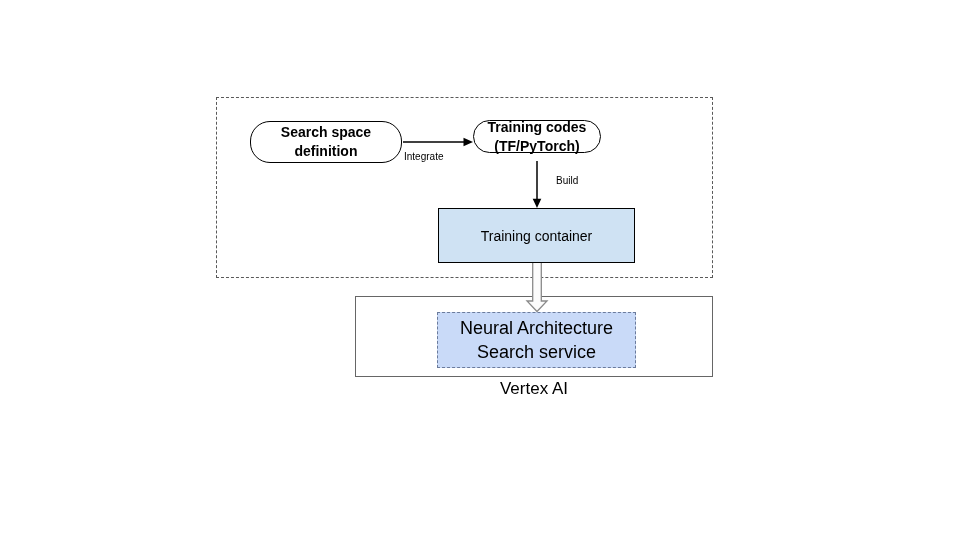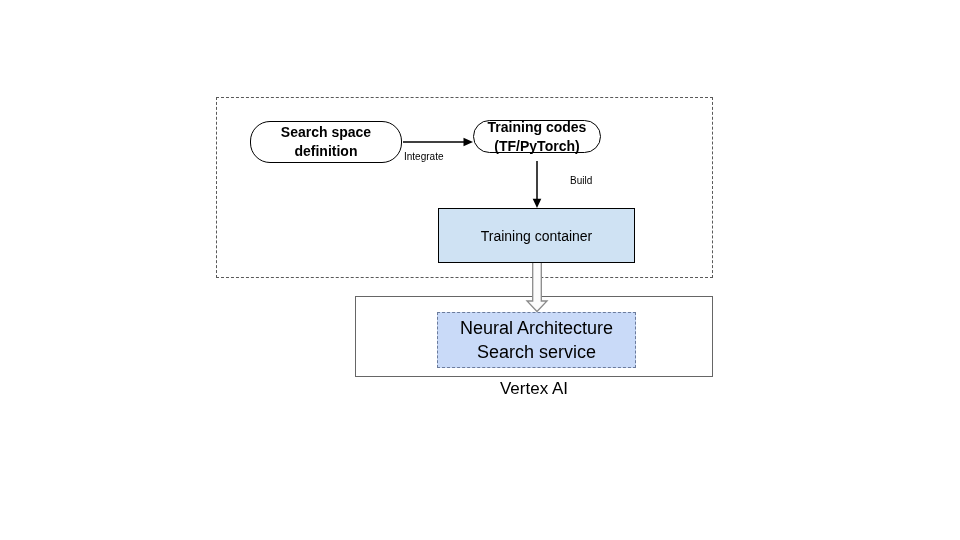--- a/index.html
+++ b/index.html
@@ -79,21 +79,21 @@
     text-align: center;
     white-space: pre-line;
     font-size: 18px;
     line-height: 24px;
     z-index: 2;
   }
 
   
   .edge-label { font-size: 10px; z-index: 4; white-space: nowrap; }
   .label-integrate { left: 404px; top: 151px; }
-  .label-build { left: 570px; top: 175px; }
+  .label-build { left: 556px; top: 175px; }
 
   .vertex-label {
     left: 355px; top: 379px;
     width: 358px;
     text-align: center;
     font-size: 17px;
     z-index: 2;
   }
 
   

